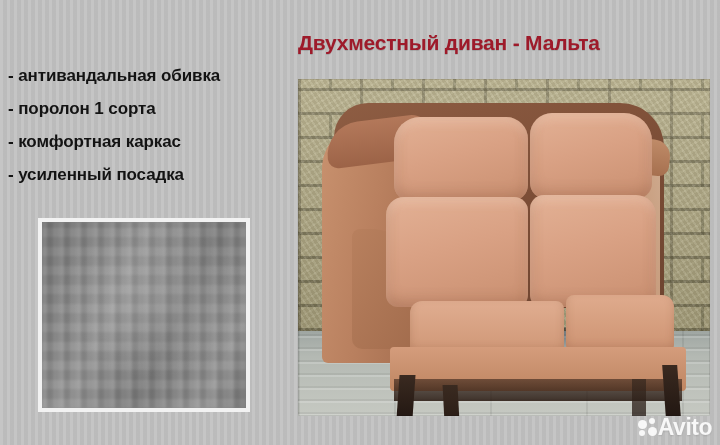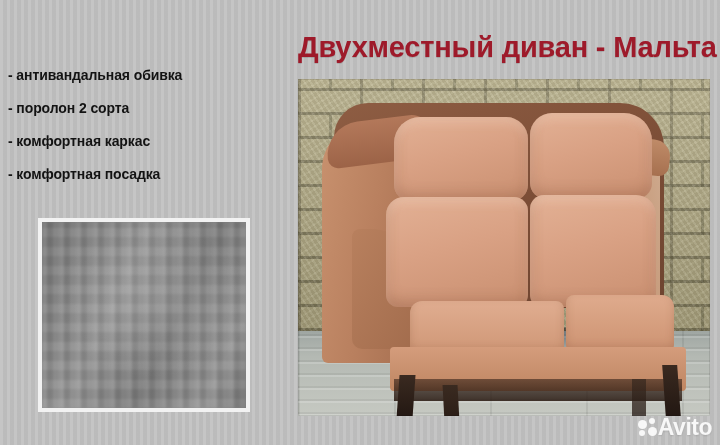--- a/index.html
+++ b/index.html
@@ -16,29 +16,29 @@
     position:absolute;inset:0;
     background:repeating-linear-gradient(90deg,
       rgba(255,255,255,0.05) 0px, rgba(255,255,255,0.05) 3px,
       rgba(0,0,0,0.035) 3px, rgba(0,0,0,0.035) 7px);
     pointer-events:none;
   }
 
   
   #title{
     position:absolute;left:298px;top:31px;width:412px;
-    font-size:29px;font-weight:bold;letter-spacing:-0.2px;
+    font-size:21px;font-weight:bold;letter-spacing:-0.2px;
     color:#9e1a2a;white-space:nowrap;
     text-shadow:0 1px 0 rgba(0,0,0,.12);
   }
 
   
   #features{position:absolute;left:8px;top:59px;width:300px;z-index:6;}
   .feature{
-    font-size:14px;font-weight:bold;color:#131313;
+    font-size:17px;font-weight:bold;color:#131313;
     line-height:33px;white-space:nowrap;letter-spacing:-0.1px;
   }
 
   
   #swatch-frame{
     position:absolute;left:38px;top:218px;width:212px;height:194px;
     background:#f2f2f2;padding:4px;box-sizing:border-box;
   }
   #swatch{
     width:100%;height:100%;position:relative;overflow:hidden;
@@ -237,23 +237,23 @@
 <body>
 
 <div id="page">
 
   <div id="canvas-noise"></div>
 
   <div id="title">Двухместный диван - Мальта</div>
 
   <div id="features">
     <div class="feature">- антивандальная обивка</div>
-    <div class="feature">- поролон 2 сорта</div>
+    <div class="feature">- поролон 1 сорта</div>
     <div class="feature">- комфортная каркас</div>
-    <div class="feature">- комфортная посадка</div>
+    <div class="feature">- усиленный посадка</div>
   </div>
 
   <div id="swatch-frame">
     <div id="swatch">
       <div class="warp"></div>
       <div class="shade"></div>
     </div>
   </div>
 
   <div id="photo">

